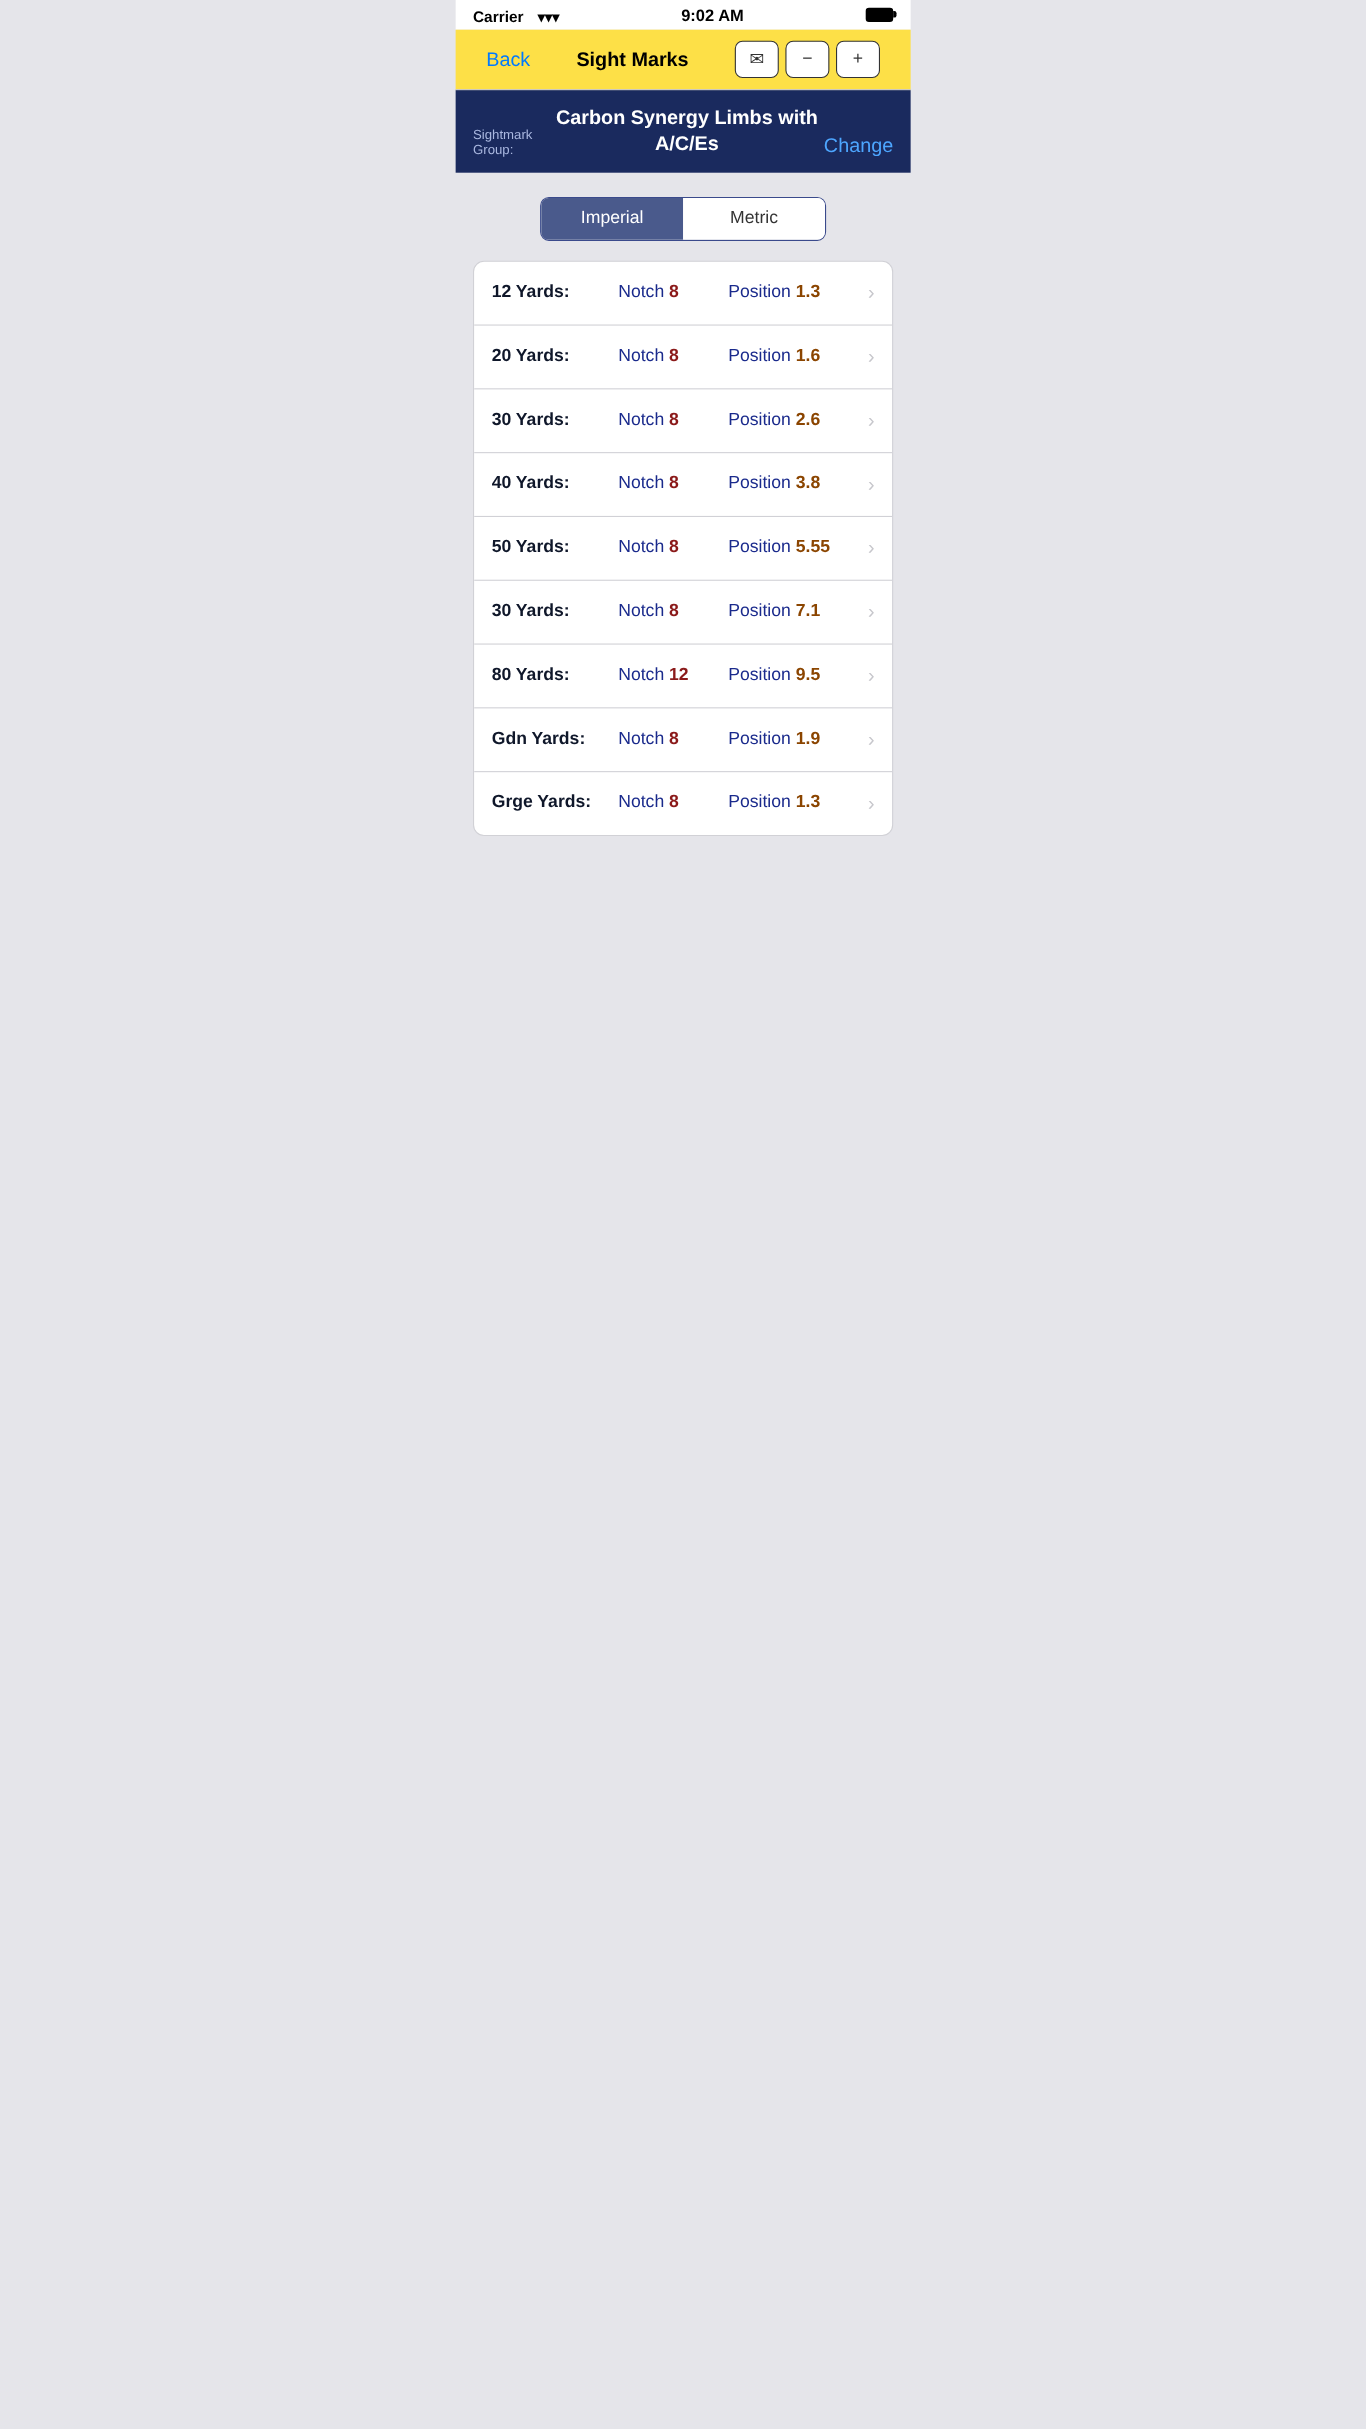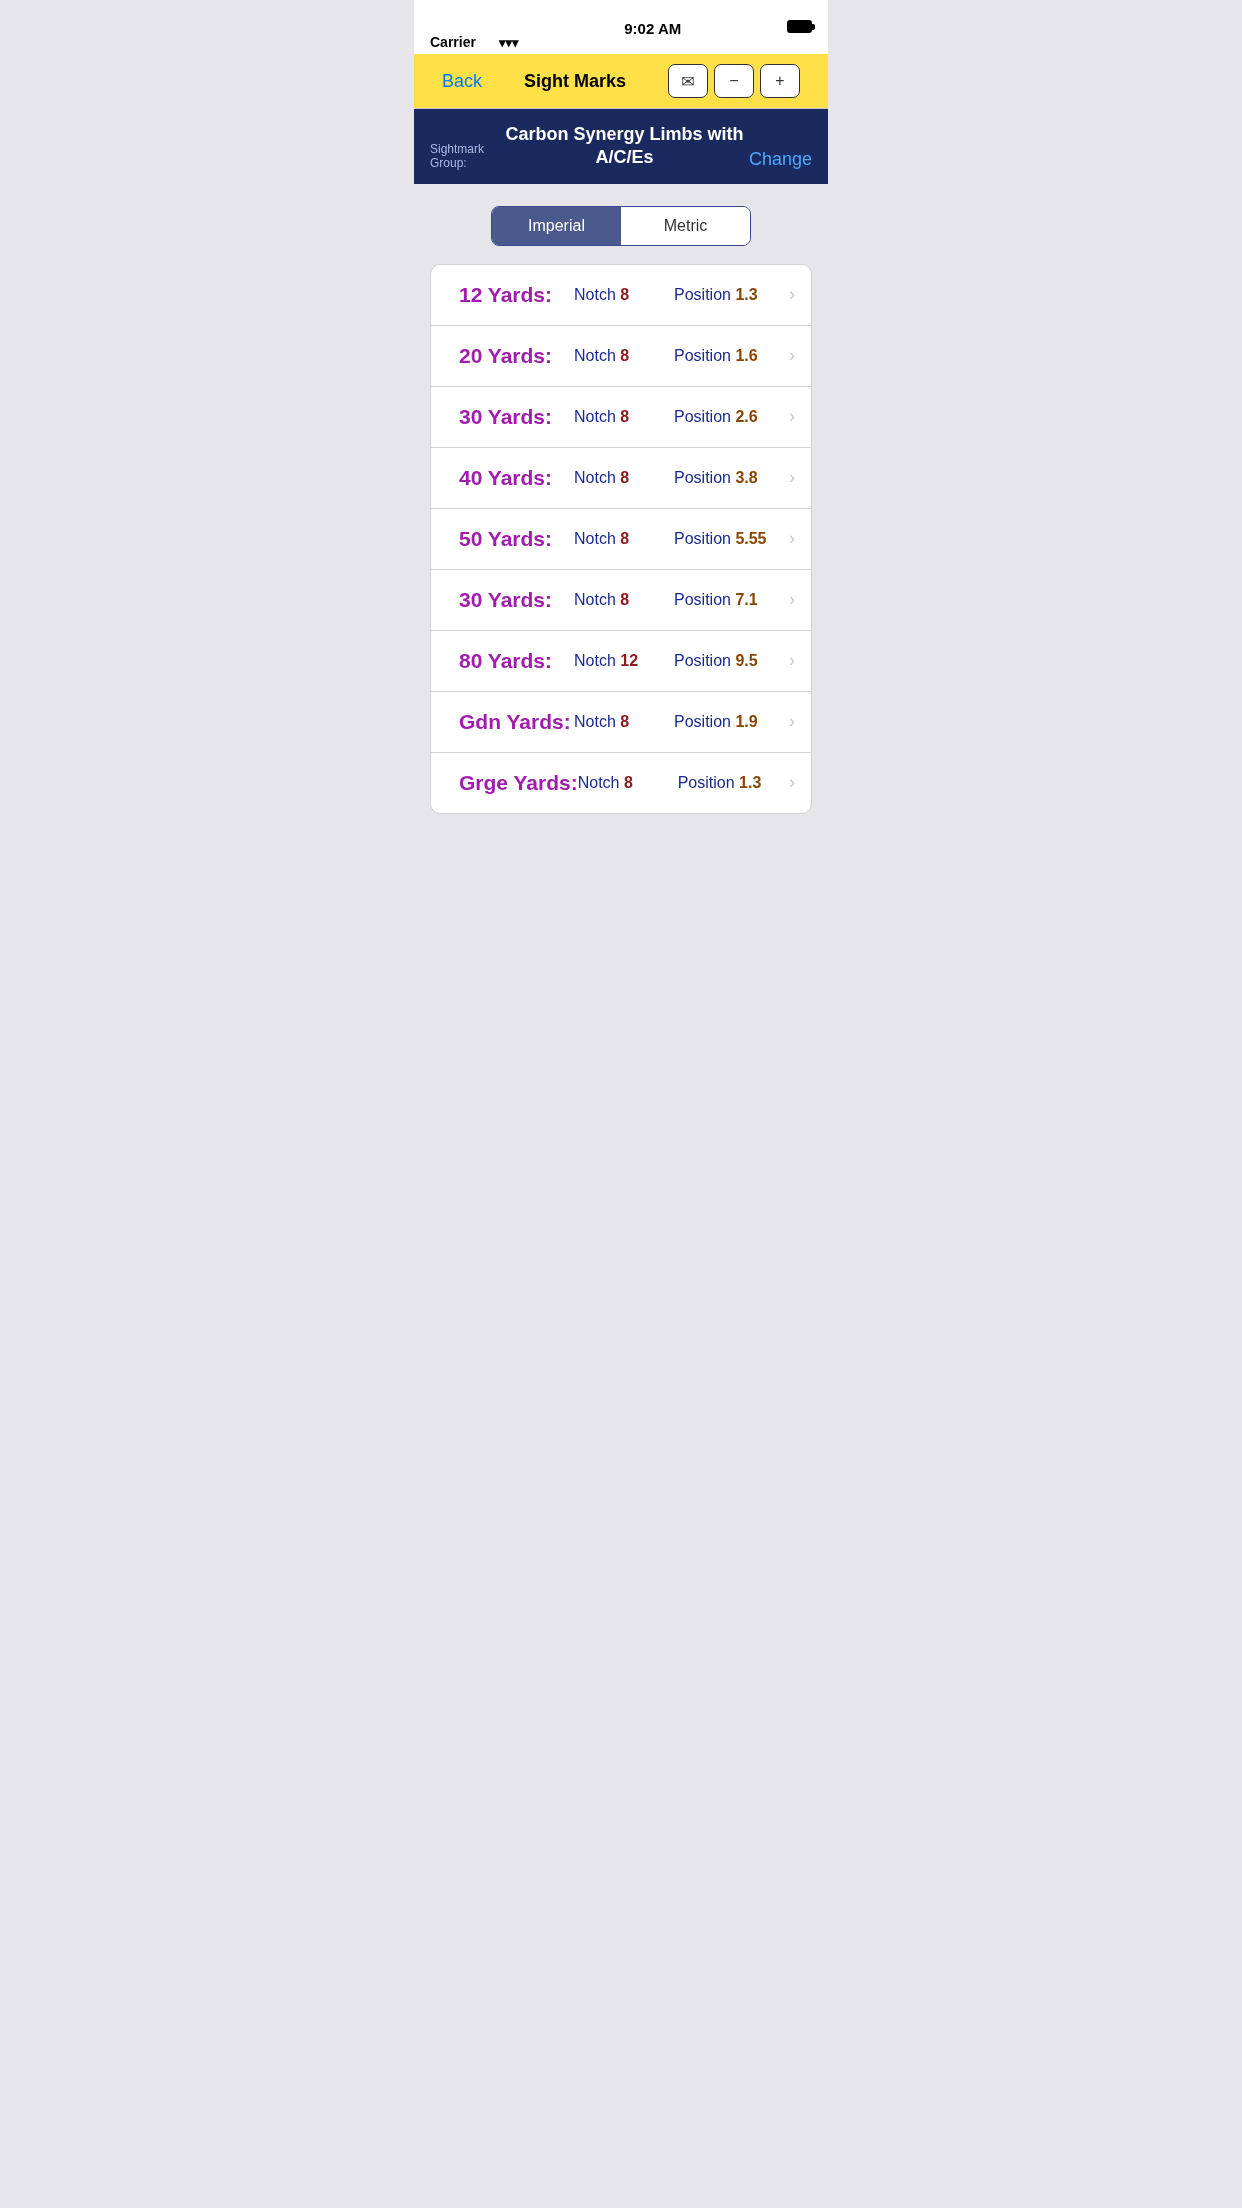--- a/index.html
+++ b/index.html
@@ -21,22 +21,21 @@
       justify-content: space-between;
       align-items: center;
       padding: 6px 16px 4px;
       background: #fff;
       font-size: 14px;
       font-weight: 600;
     }
     .status-carrier {
       display: flex;
       align-items: flex-end;
-      gap: 23px;
-      margin-top: 28px;
+      gap: 13px;
     }
     .wifi-icon {
       font-size: 13px;
     }
     .status-time {
       font-size: 15px;
       font-weight: 600;
     }
     .battery-icon {
       display: inline-block;
@@ -183,25 +182,24 @@
       padding: 18px 16px;
       border-bottom: 1px solid #d1d1d6;
       cursor: pointer;
       position: relative;
     }
     .list-row:last-child {
       border-bottom: none;
       align-items: center;
     }
     .row-distance {
-      font-size: 21px;
+      font-size: 16px;
       font-weight: 700;
-      color: #a21caf;
+      color: #0f172a;
       min-width: 115px;
-      margin-left: 12px;
     }
     .row-notch {
       font-size: 16px;
       font-weight: 400;
       color: #1a2a8c;
       min-width: 100px;
     }
     .notch-number {
       color: #8b1a1a;
       font-weight: 600;

